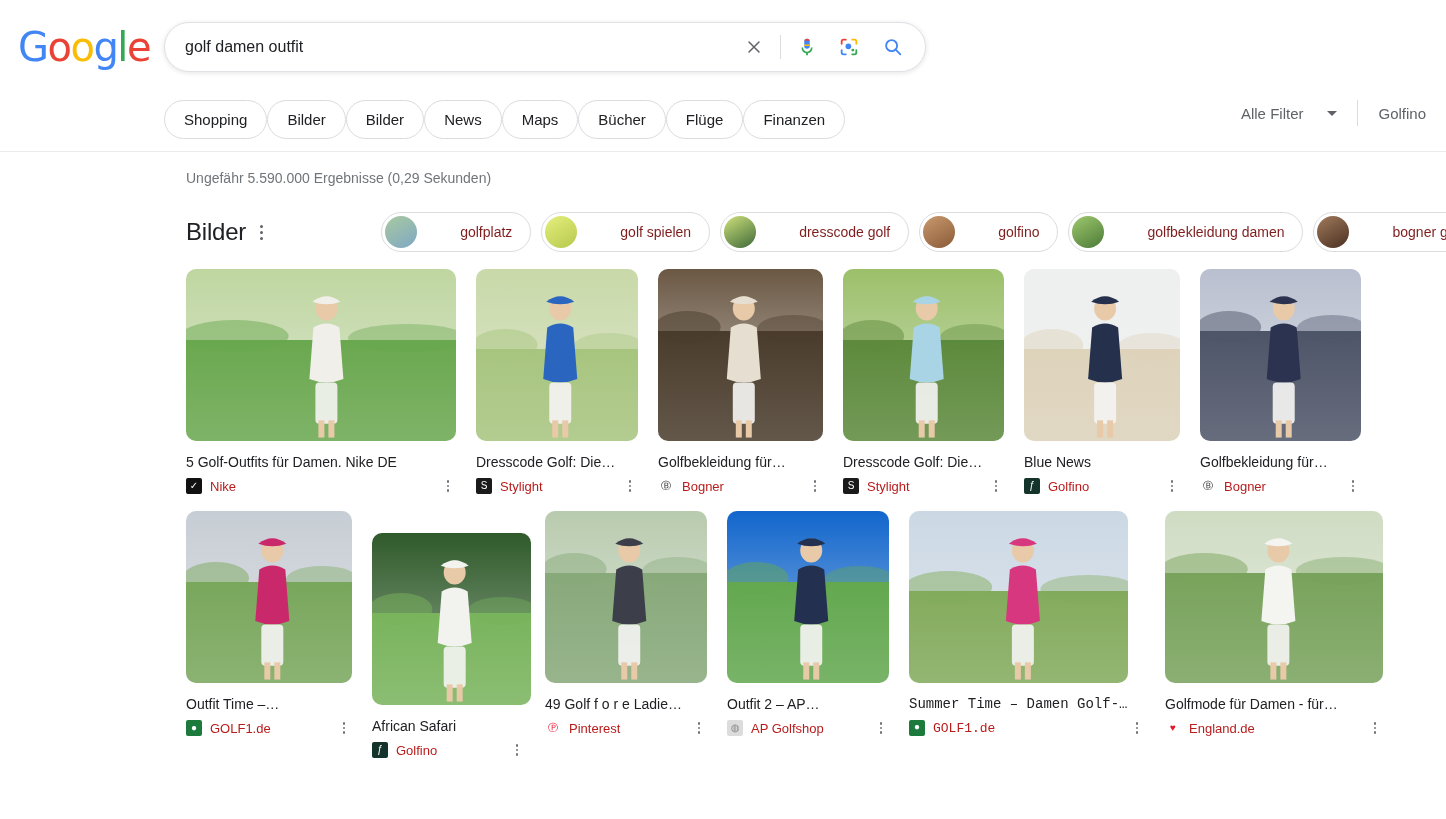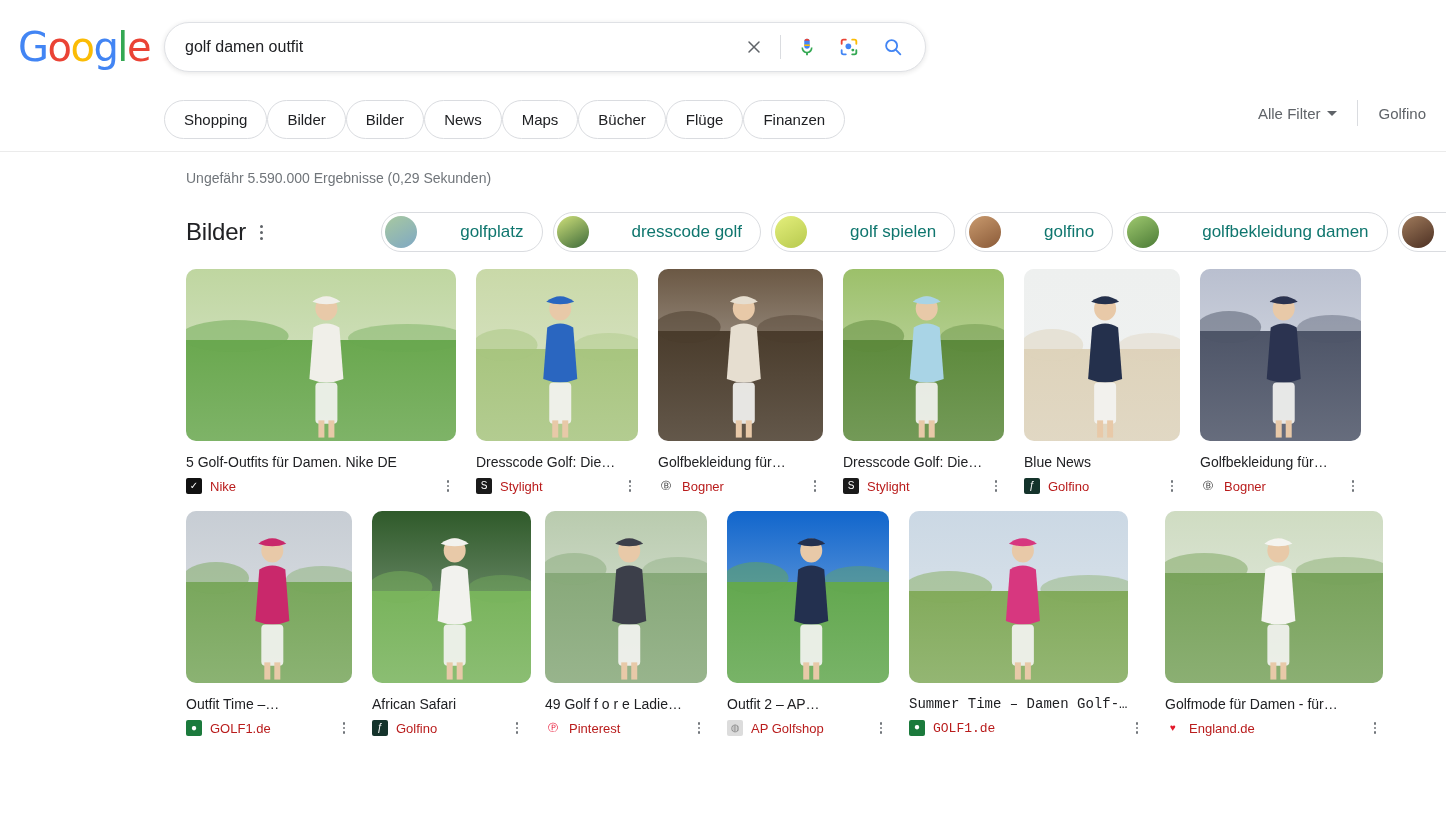--- a/index.html
+++ b/index.html
@@ -88,21 +88,21 @@
   }
 
   .hdr-right {
     position: absolute;
     right: 20px; top: 100px;
     display: flex;
     align-items: center;
     gap: 0;
   }
   .all-filters {
-    display: flex; align-items: center; gap: 7px;
+    display: flex; align-items: center; gap: 24px;
     font-size: 15px; color: #5f6368;
     cursor: pointer;
     padding-right: 20px;
   }
   .caret {
     width: 0; height: 0;
     border-left: 5px solid transparent;
     border-right: 5px solid transparent;
     border-top: 5px solid #5f6368;
   }
@@ -157,21 +157,21 @@
     cursor: pointer;
     white-space: nowrap;
   }
   .chip-thumb {
     width: 32px; height: 32px;
     border-radius: 50%;
     margin: 0 10px 0 3px;
     flex: none;
     background-size: cover;
   }
-  .chip-label { font-size: 17px; color: #0f766e; margin-left: 33px; }
+  .chip-label { font-size: 14px; color: #7f1d1d; margin-left: 33px; }
   .chip-more {
     width: 38px; height: 38px;
     border: 1px solid #dadce0;
     border-radius: 50%;
     display: flex; align-items: center; justify-content: center;
     cursor: pointer;
     flex: none;
   }
   .chevron {
     width: 9px; height: 9px;
@@ -322,26 +322,26 @@
         <i></i>
         <i></i>
         <i></i>
       </div>
     <div class="chips" id="chips">
         <div class="chip">
           <div class="chip-thumb" style="background: linear-gradient(150deg, rgb(168, 201, 160), rgb(127, 168, 196));"></div>
           <span class="chip-label">golfplatz</span>
         </div>
         <div class="chip">
+          <div class="chip-thumb" style="background: linear-gradient(150deg, rgb(228, 239, 124), rgb(183, 201, 78));"></div>
+          <span class="chip-label">golf spielen</span>
+        </div>
+        <div class="chip">
           <div class="chip-thumb" style="background: linear-gradient(150deg, rgb(207, 224, 122), rgb(61, 106, 58));"></div>
           <span class="chip-label">dresscode golf</span>
-        </div>
-        <div class="chip">
-          <div class="chip-thumb" style="background: linear-gradient(150deg, rgb(228, 239, 124), rgb(183, 201, 78));"></div>
-          <span class="chip-label">golf spielen</span>
         </div>
         <div class="chip">
           <div class="chip-thumb" style="background: linear-gradient(150deg, rgb(201, 154, 110), rgb(138, 90, 56));"></div>
           <span class="chip-label">golfino</span>
         </div>
         <div class="chip">
           <div class="chip-thumb" style="background: linear-gradient(150deg, rgb(159, 201, 111), rgb(75, 122, 54));"></div>
           <span class="chip-label">golfbekleidung damen</span>
         </div>
         <div class="chip">
@@ -617,21 +617,21 @@
           <div class="cap-row">
             <span class="favicon" style="background: rgb(27, 122, 60); color: rgb(255, 255, 255);">●</span>
             <span class="src-name">GOLF1.de</span>
             <span class="dots">
               <i></i>
               <i></i>
               <i></i>
             </span>
           </div>
         </div>
-        <div class="cell" style="width: 153px;">
+        <div class="cell" style="width: 153px; margin-top: 22px;">
           <div class="thumb" style="width: 159px;">
   <svg viewBox="0 0 159 172" preserveAspectRatio="none">
     <defs>
       <linearGradient id="sky8" x1="0" y1="0" x2="0" y2="1">
         <stop offset="0%" stop-color="#2f5a2a"></stop>
         <stop offset="100%" stop-color="#2f5a2a" stop-opacity=".75"></stop>
       </linearGradient>
       <linearGradient id="gr8" x1="0" y1="0" x2="0" y2="1">
         <stop offset="0%" stop-color="#79b45c"></stop>
         <stop offset="100%" stop-color="#79b45c" stop-opacity=".85"></stop>

